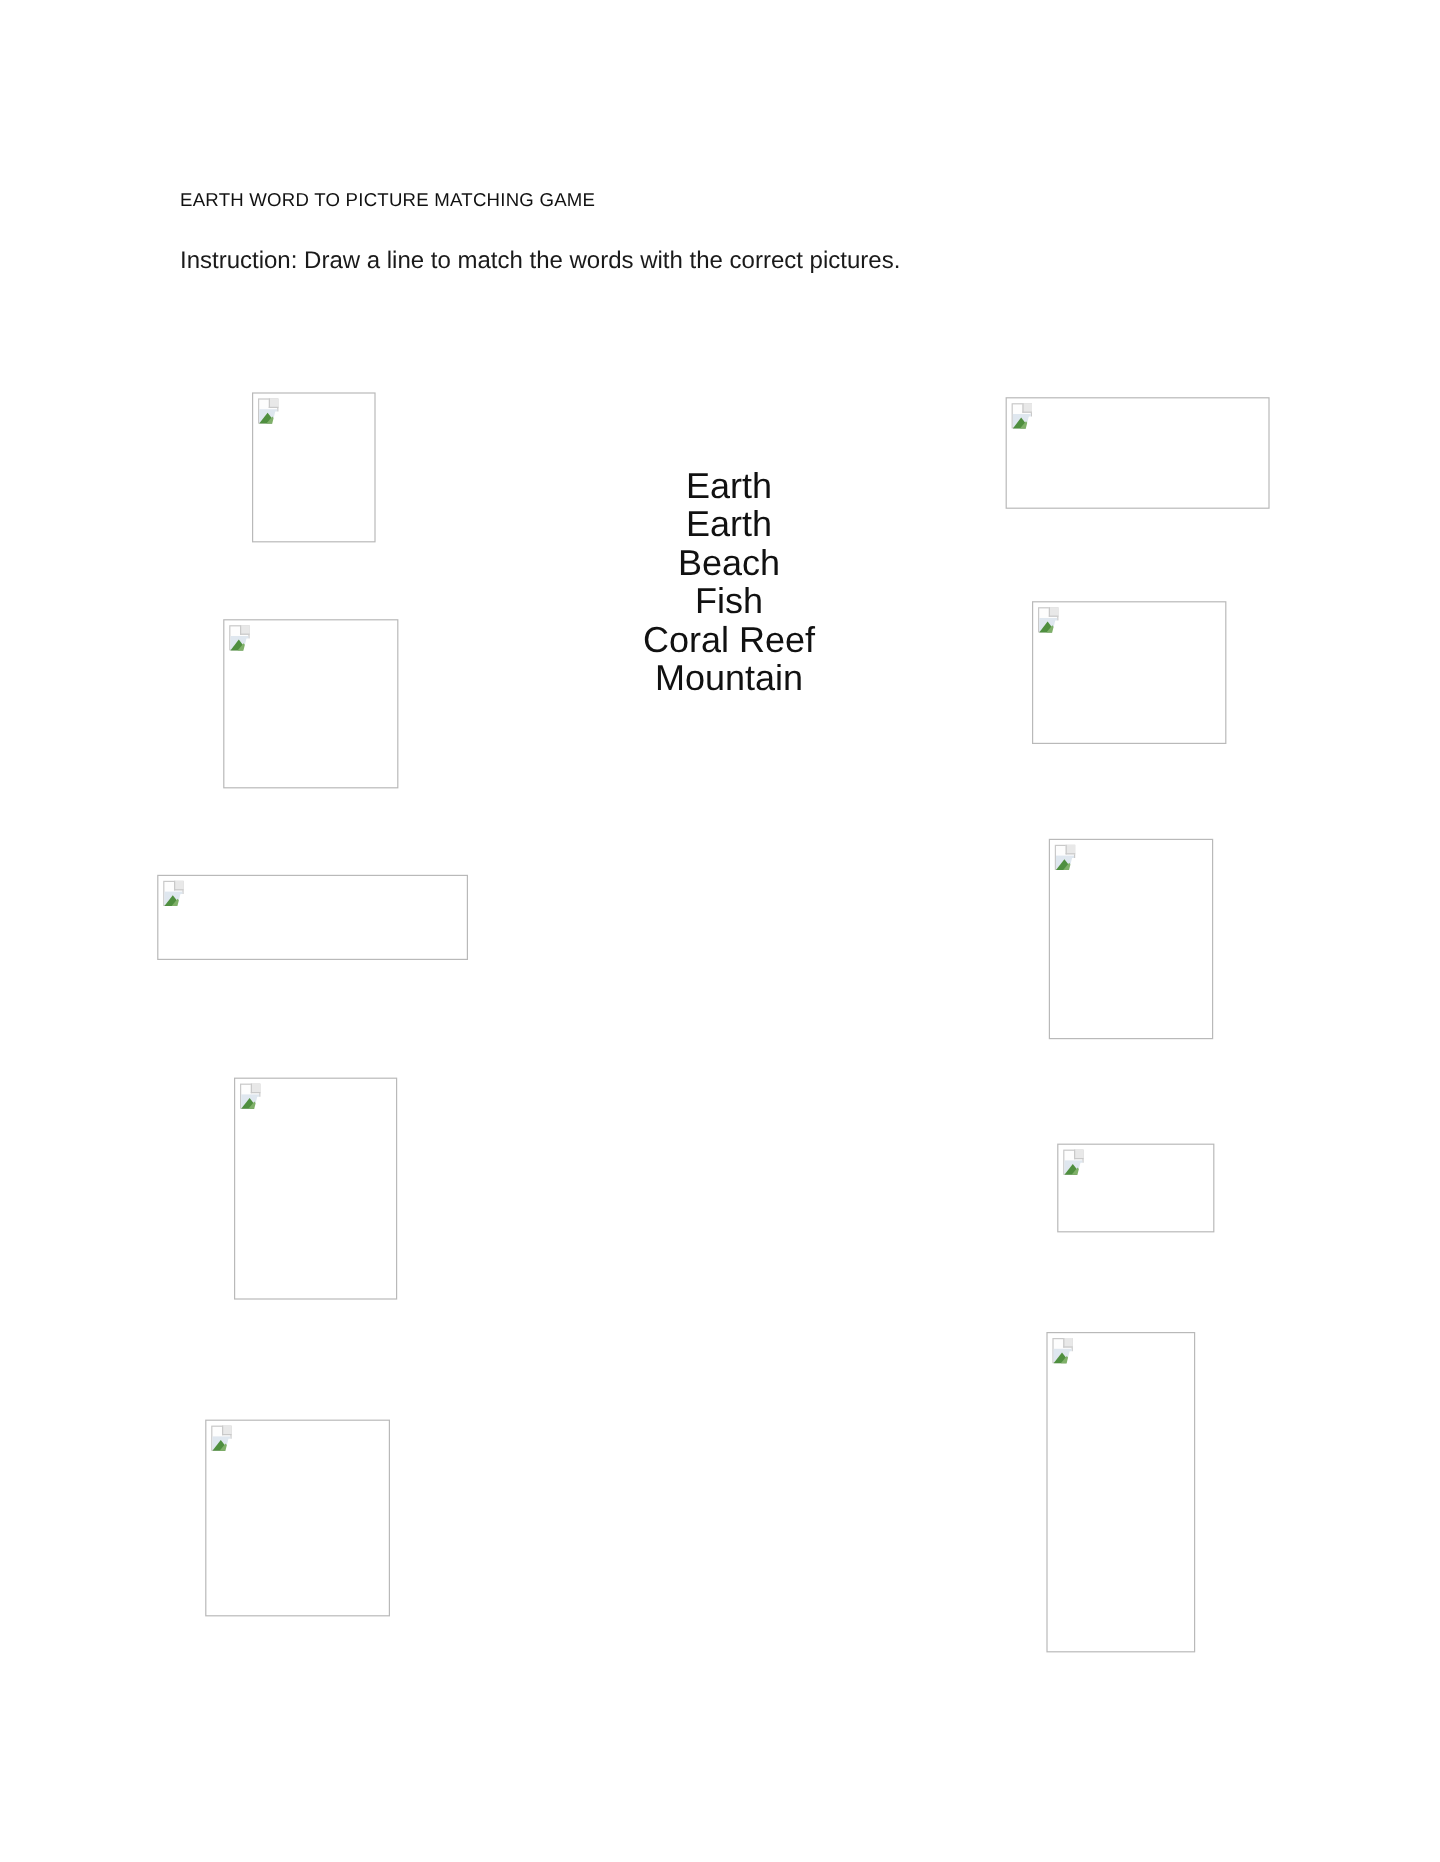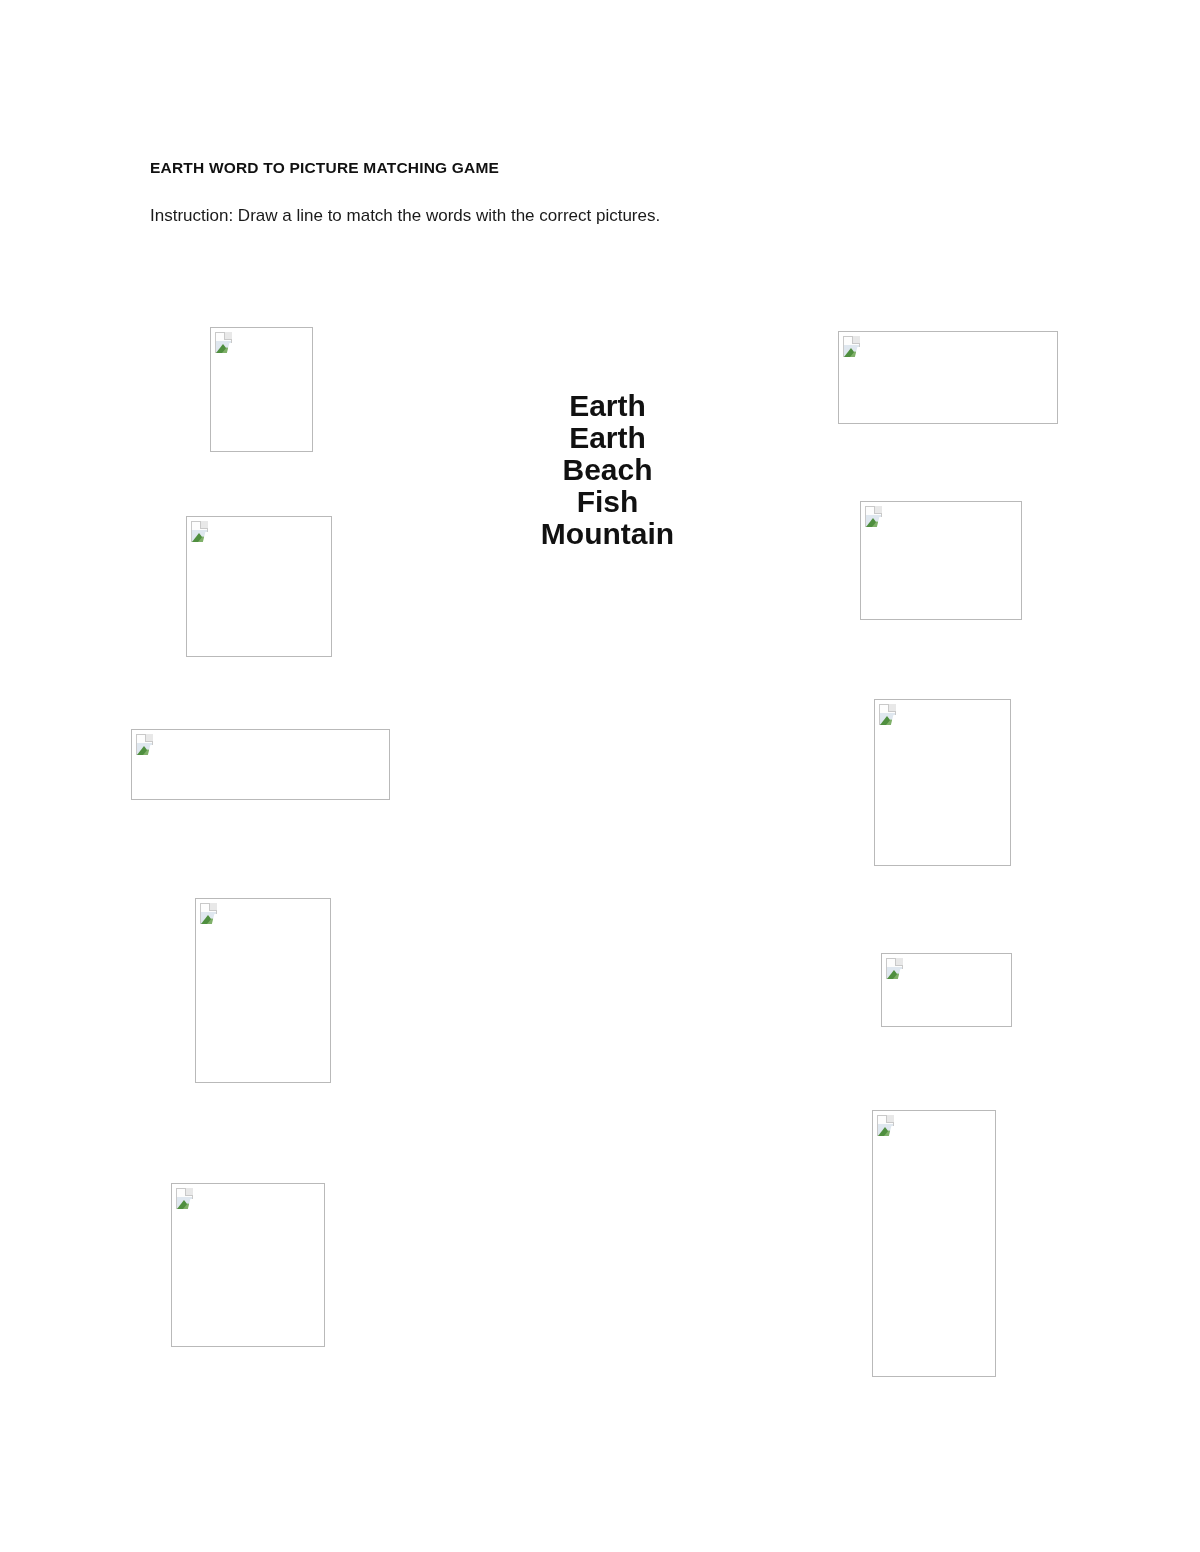--- a/index.html
+++ b/index.html
@@ -16,44 +16,44 @@
     width: 1200px;
     height: 1552px;
     background: #ffffff;
     overflow: hidden;
   }
   .title {
     position: absolute;
     left: 150px;
     top: 159px;
     font-size: 15.5px;
-    font-weight: bold;
+    font-weight: normal;
     letter-spacing: 0.2px;
     color: #111111;
   }
   .instruction {
     position: absolute;
     left: 150px;
     top: 206px;
-    font-size: 17px;
+    font-size: 20px;
     font-weight: 400;
     color: #1a1a1a;
   }
   .word-column {
     position: absolute;
     left: 420px;
     top: 390px;
     width: 375px;
     text-align: center;
   }
   .word {
     font-size: 30px;
     line-height: 32px;
     color: #111111;
-    font-weight: 700;
+    font-weight: 400;
     white-space: nowrap;
   }
   .img-box {
     position: absolute;
     border: 1px solid #b9b9b9;
     background: #ffffff;
     box-sizing: border-box;
   }
   
   .broken-img {
@@ -129,20 +129,21 @@
 
   <div class="title">EARTH WORD TO PICTURE MATCHING GAME</div>
 
   <div class="instruction">Instruction: Draw a line to match the words with the correct pictures.</div>
 
   <div class="word-column">
     <div class="word">Earth</div>
     <div class="word">Earth</div>
     <div class="word">Beach</div>
     <div class="word">Fish</div>
+    <div class="word">Coral Reef</div>
     <div class="word">Mountain</div>
   </div>
 
   <div class="img-box" style="left: 210px; top: 327px; width: 103px; height: 125px;">
     <span class="broken-img">
       <span class="sheet"></span>
         <span class="sky"></span>
         <span class="mtn"></span>
         <span class="mtn2"></span>
         <span class="fold"></span>

